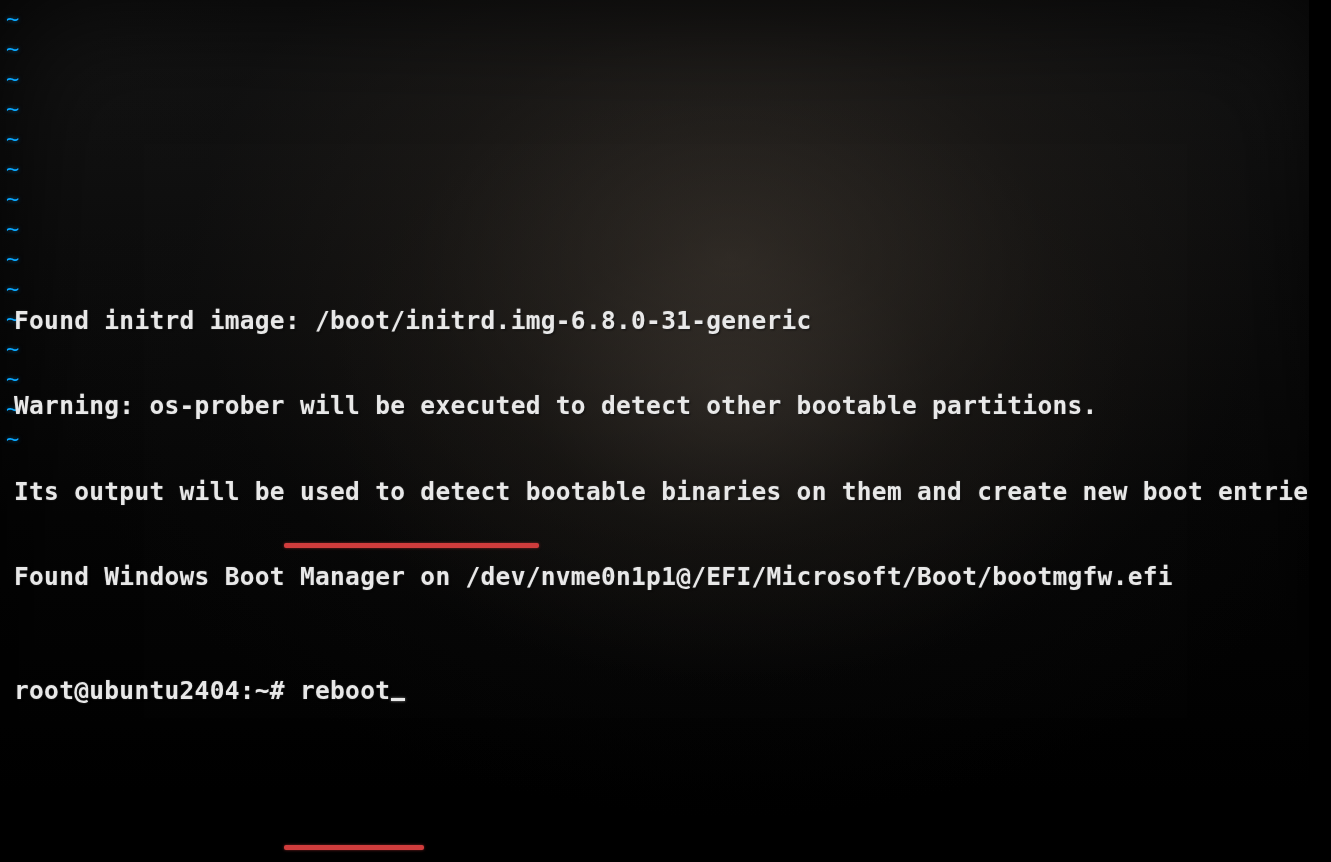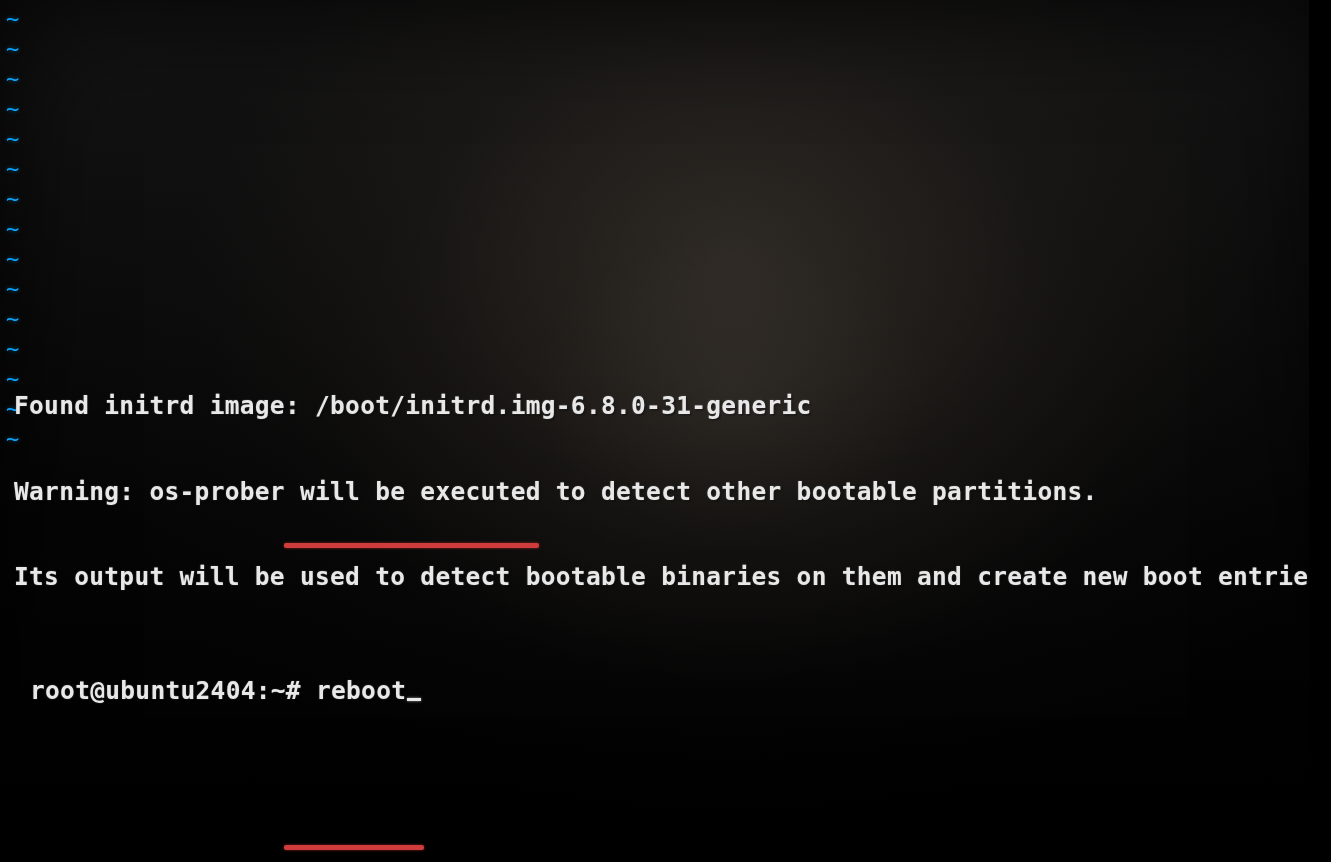--- a/index.html
+++ b/index.html
@@ -58,21 +58,20 @@
     text-shadow: 0 0 2px rgba(255,255,255,0.25), 1px 1px 2px rgba(0,0,0,0.8);
   }
 
   .line {
     display: block;
     font-weight: bold;
   }
 
   .prompt-line {
     position: relative;
-    margin-left: 16px;
   }
 
   .cursor {
     display: inline-block;
     width: 14px;
     height: 3px;
     background: #e8e8e8;
     vertical-align: baseline;
     margin-left: 1px;
     position: relative;
@@ -136,20 +135,21 @@
     
 
     
 
     
     
     
     <span class="line">Found initrd image: /boot/initrd.img-6.8.0-31-generic</span>
     <span class="line">Warning: os-prober will be executed to detect other bootable partitions.</span>
     <span class="line">Its output will be used to detect bootable binaries on them and create new boot entries.</span>
+    <span class="line">Found Windows Boot Manager on /dev/nvme0n1p1@/EFI/Microsoft/Boot/bootmgfw.efi</span>
 
     <span class="line prompt-line"><span>root@ubuntu2404:~# </span><span>reboot</span><span class="cursor"></span></span>
 
     <div class="underline-annot annot1"></div>
     <div class="underline-annot annot2"></div>
   </div>
 
   <div class="right-edge"></div>
   <div class="bottom-edge"></div>
 </div>

